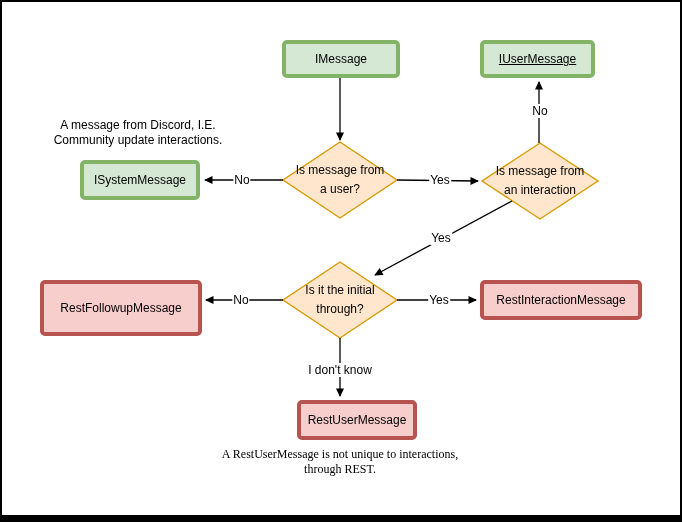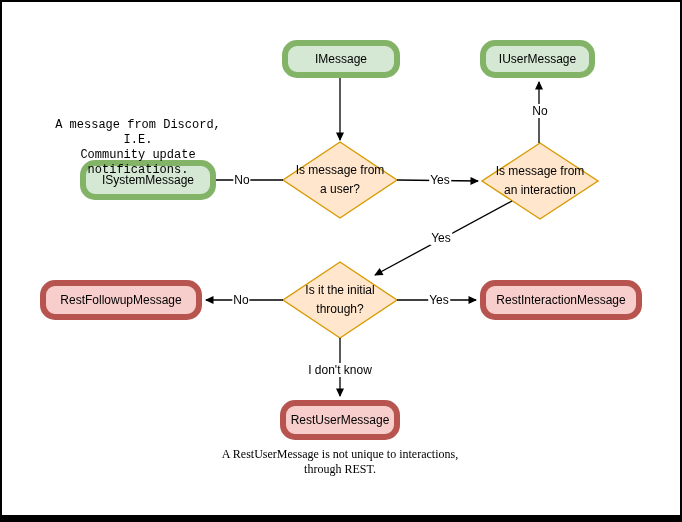--- a/index.html
+++ b/index.html
@@ -16,22 +16,22 @@
     border: 2px solid #000000;
     border-bottom-width: 7px;
     pointer-events: none;
     box-sizing: border-box;
   }
   .edges-layer { position: absolute; left: 0; top: 0; width: 682px; height: 522px; }
   .node {
     position: absolute;
     display: flex; align-items: center; justify-content: center;
     box-sizing: border-box;
-    border: 6px solid #ec4899;
-    border-radius: 15px;
+    border: 4px solid #ec4899;
+    border-radius: 5px;
     font-size: 12px;
     text-align: center;
     white-space: nowrap;
   }
   .node.green { background: #d5e8d4; border-color: #82b366; }
   .node.red   { background: #f8cecc; border-color: #b85450; }
   .diamond-label {
     position: absolute;
     transform: translate(-50%, -50%);
     text-align: center;
@@ -73,41 +73,41 @@
     <line x1="283" y1="180" x2="205" y2="180" stroke="#000" stroke-width="1.3" marker-end="url(#arrow)"></line>
     <line x1="397" y1="180" x2="478" y2="181" stroke="#000" stroke-width="1.3" marker-end="url(#arrow)"></line>
     <line x1="539" y1="143" x2="539" y2="82" stroke="#000" stroke-width="1.3" marker-end="url(#arrow)"></line>
     <line x1="512" y1="201" x2="375" y2="275" stroke="#000" stroke-width="1.3" marker-end="url(#arrow)"></line>
     <line x1="283" y1="300" x2="206" y2="300" stroke="#000" stroke-width="1.3" marker-end="url(#arrow)"></line>
     <line x1="397" y1="300" x2="476" y2="300" stroke="#000" stroke-width="1.3" marker-end="url(#arrow)"></line>
     <line x1="340" y1="338" x2="340" y2="396" stroke="#000" stroke-width="1.3" marker-end="url(#arrow)"></line>
   </svg>
 
   <div class="node green" style="left:282px; top:40px; width:118px; height:38px;">IMessage</div>
-  <div class="node green" style="left:480px; top:40px; width:115px; height:38px;">IUserMessage</div>
-  <div class="node green" style="left:80px; top:160px; width:136px; height:40px;">ISystemMessage</div>
-  <div class="node red" style="left:40px; top:280px; width:162px; height:40px;">RestFollowupMessage</div>
+  <div class="node green" style="left:480px; top:40px; width:115px; height:38px;text-decoration:underline;">IUserMessage</div>
+  <div class="node green" style="left:80px; top:160px; width:120px; height:40px;">ISystemMessage</div>
+  <div class="node red" style="left:40px; top:280px; width:162px; height:56px;">RestFollowupMessage</div>
   <div class="node red" style="left:480px; top:280px; width:162px; height:40px;">RestInteractionMessage</div>
-  <div class="node red" style="left:280px; top:400px; width:120px; height:40px;">RestUserMessage</div>
+  <div class="node red" style="left:297px; top:400px; width:120px; height:40px;">RestUserMessage</div>
 
   <div class="diamond-label" style="left:340px; top:180px; width:96px;">Is message from a user?</div>
   <div class="diamond-label" style="left:540px; top:181px; width:96px;">Is message from an interaction</div>
   <div class="diamond-label" style="left:340px; top:300px; width:90px;">Is it the initial through?</div>
 
   <div class="edge-label" style="left:242px; top:180px;">No</div>
   <div class="edge-label" style="left:440px; top:180px;">Yes</div>
   <div class="edge-label" style="left:540px; top:111px;">No</div>
   <div class="edge-label" style="left:441px; top:238px;">Yes</div>
   <div class="edge-label" style="left:241px; top:300px;">No</div>
   <div class="edge-label" style="left:439px; top:300px;">Yes</div>
   <div class="edge-label" style="left:340px; top:370px;">I don't know</div>
 
-  <div class="note" style="left:40px; top:118px; width:196px;font-family:Liberation Mono, monospace;">
+  <div class="note" style="left:40px; top:118px; width:196px;">
     <div>A message from Discord, I.E.</div>
-    <div>Community update notifications.</div>
+    <div>Community update interactions.</div>
   </div>
   <div class="note" style="left:170px; top:447px; width:340px; line-height:14.5px;font-family:Liberation Serif, serif;">
     <div>A RestUserMessage is not unique to interactions,</div>
     <div>through REST.</div>
   </div>
 
   <div class="frame"></div>
 </div>
 
 </body></html>

